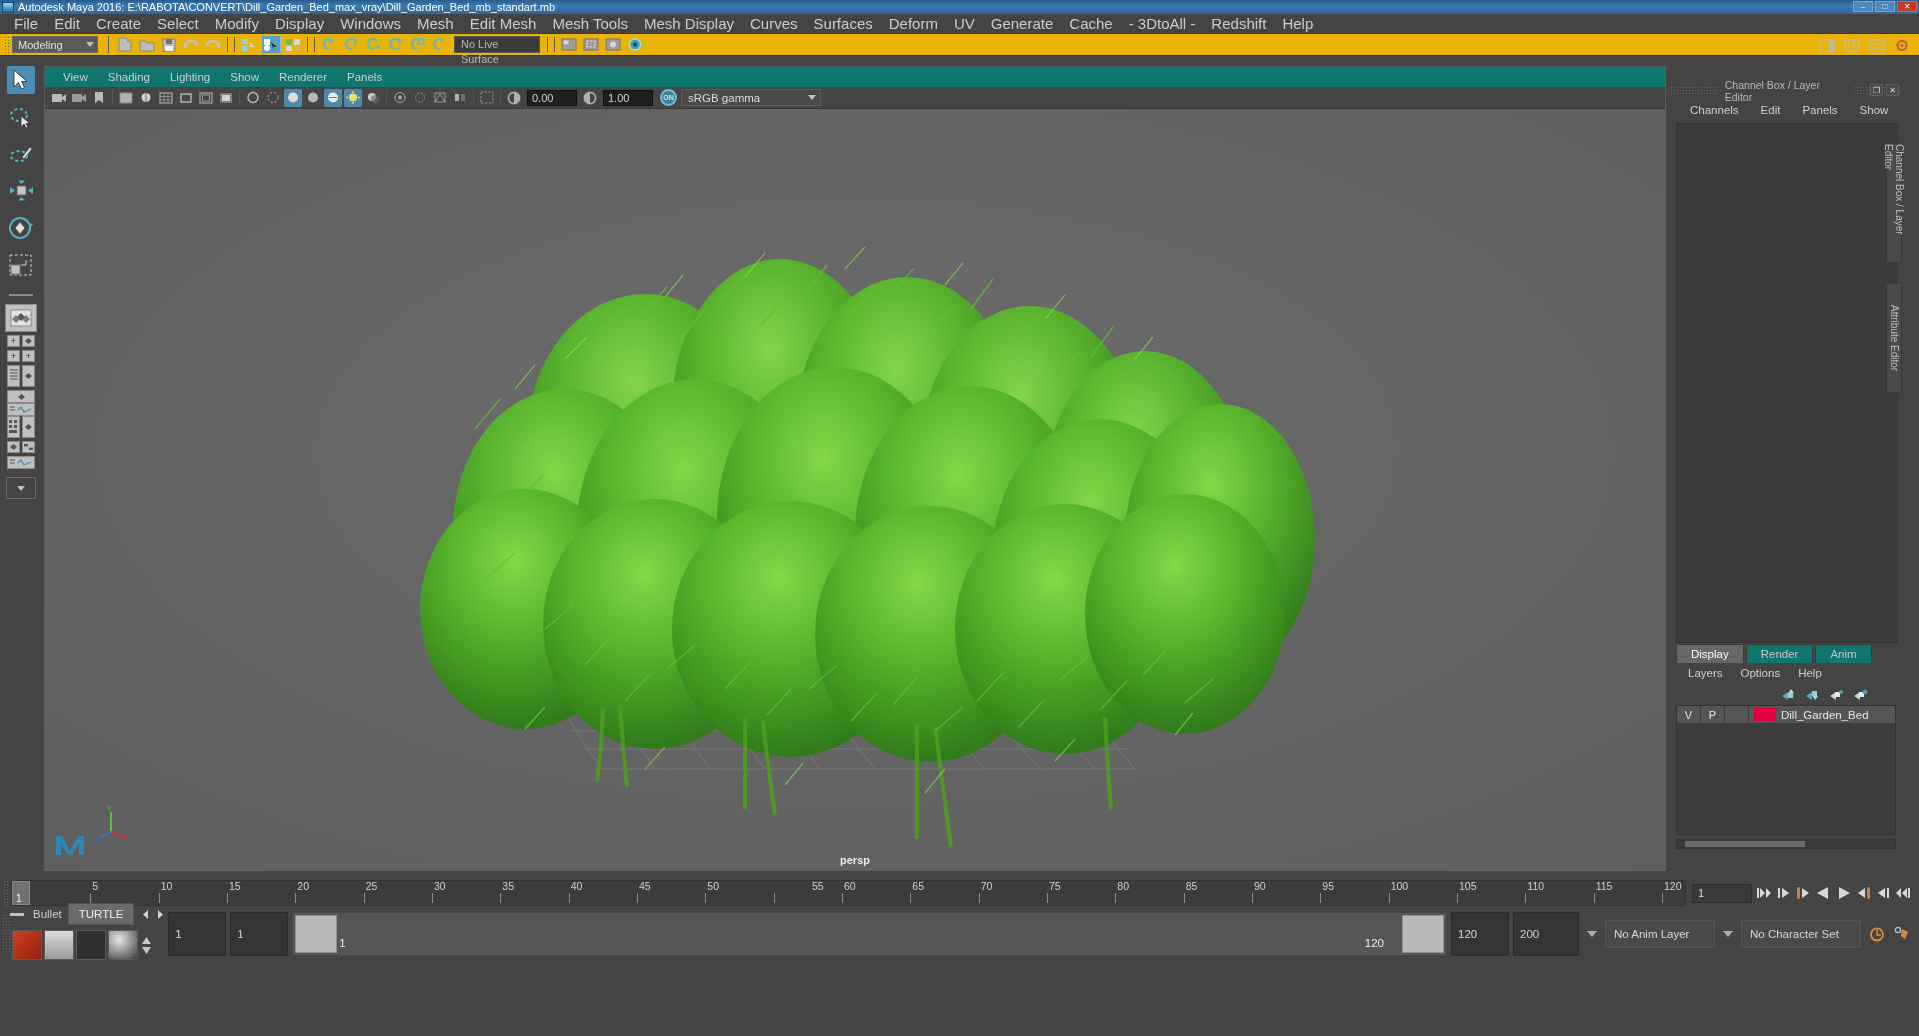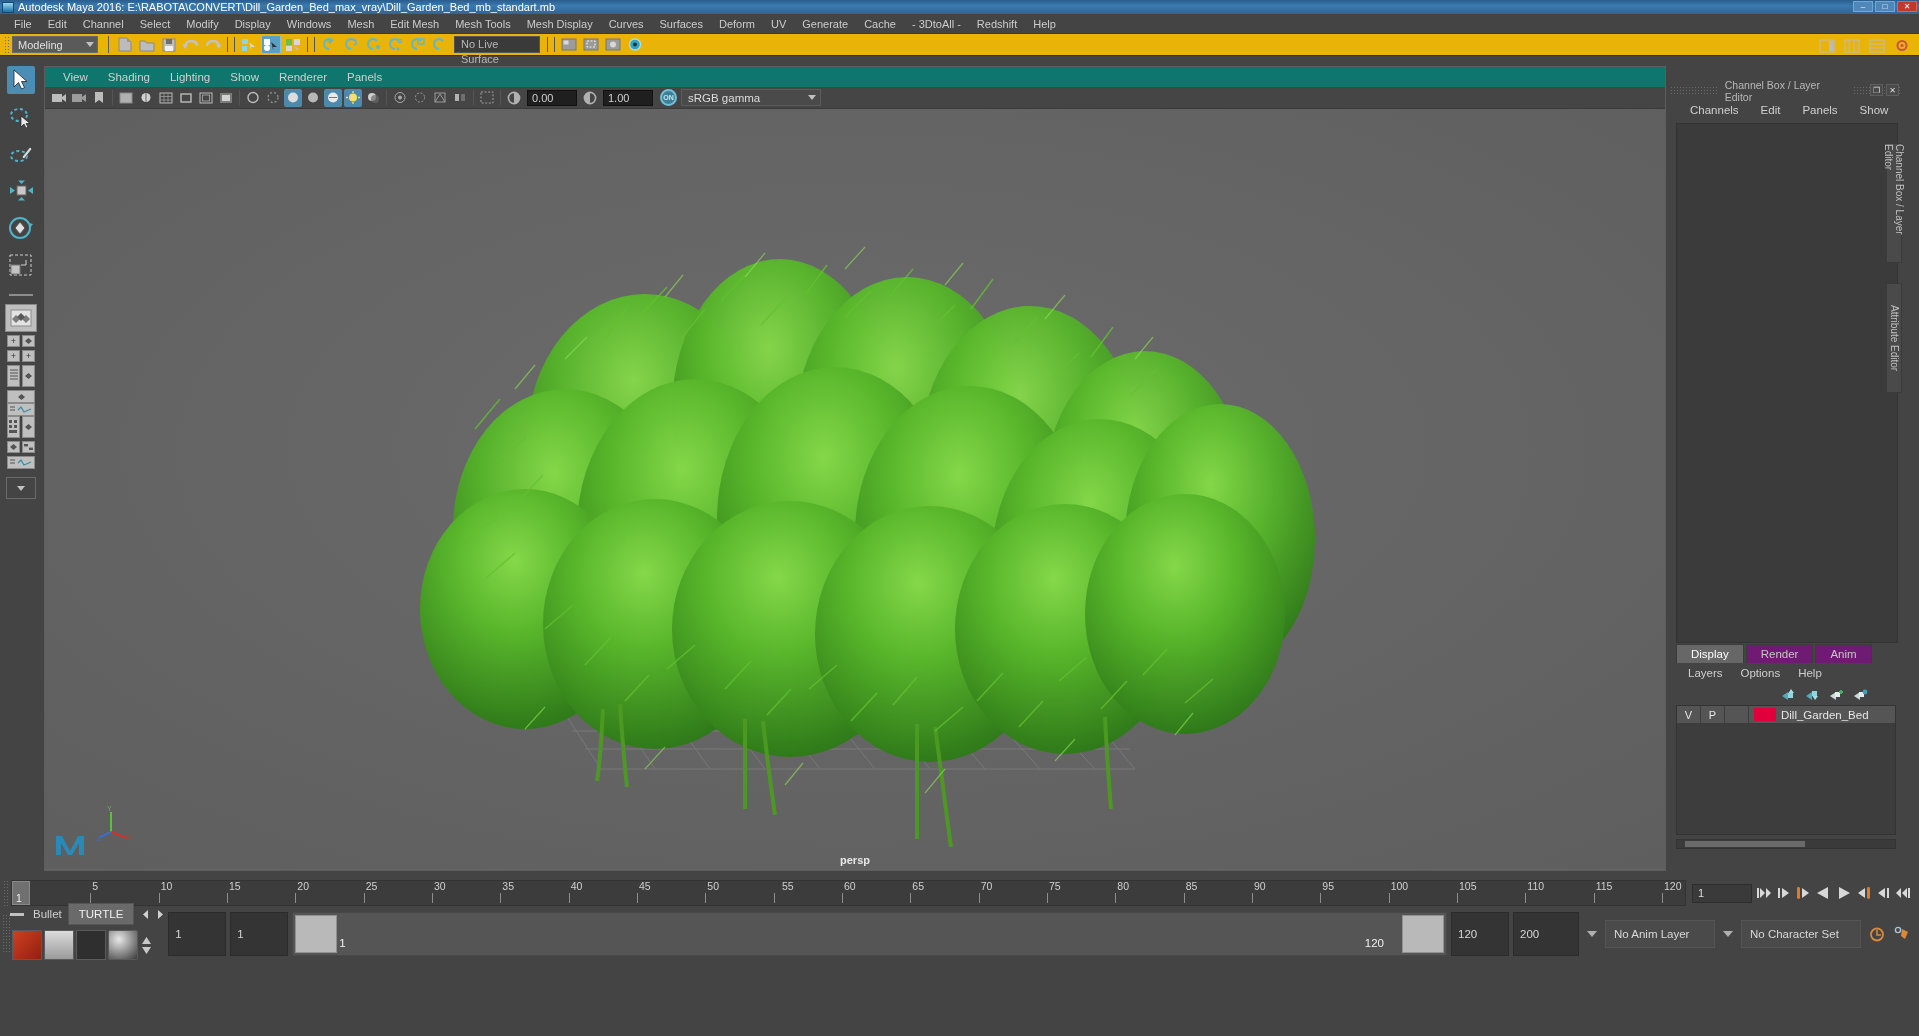--- a/index.html
+++ b/index.html
@@ -30,21 +30,21 @@
   .tb-btn{width:20px;height:11px;background:#4f88b8;border:1px solid #6fa8d0;
     display:flex;align-items:center;justify-content:center;color:#fff;font-size:8px;line-height:8px;}
   .tb-btn.close{background:#c0392b;border-color:#e06050;}
 
   
   .menubar{
     height:20px;background:#444444;display:flex;align-items:center;
     padding-left:6px; border-bottom:1px solid #3a3a3a;
   }
   .menubar .mi{
-    padding:0 8px;height:18px;line-height:18px;font-size:11px;color:#cccccc;white-space:nowrap;cursor:default;
+    padding:0 8px;height:18px;line-height:18px;font-size:15px;color:#cccccc;white-space:nowrap;cursor:default;
   }
 
   
   .statusbar{
     height:22px;background:#eab308;display:flex;align-items:center;
     padding-left:4px;border-bottom:1px solid #333;position:relative;
   }
   .grip{width:5px;height:18px;margin-right:3px;
     background-image:radial-gradient(#6a6a6a 1px, transparent 1px);
     background-size:3px 3px;}
@@ -102,21 +102,21 @@
 
   
   .rightpanel{position:absolute;left:1670px;top:83px;width:232px;height:805px;background:#444444;}
   .rp-header{height:16px;display:flex;align-items:center;justify-content:center;position:relative;font-size:10.5px;color:#b8b8b8;}
   .dots{background-image:radial-gradient(#6a6a6a 1px, transparent 1px);background-size:3px 3px;height:10px;width:50px;}
   .rp-winbtns{position:absolute;right:3px;top:1px;display:flex;gap:3px;}
   .rp-wb{width:13px;height:12px;background:#4a4a4a;border:1px solid #5e5e5e;display:flex;align-items:center;justify-content:center;font-size:8px;color:#ddd;}
   .rp-tabs{height:22px;display:flex;align-items:center;padding-left:20px;gap:22px;font-size:11.5px;color:#cfcfcf;}
   .cb-area{margin:2px 4px 0 6px;height:520px;background:#3b3b3b;border:1px solid #333;}
   .layer-tabs{display:flex;height:20px;margin:0 0 0 6px;align-items:flex-end;}
-  .ltab{height:19px;padding:0 14px;display:flex;align-items:center;font-size:11.5px;color:#c5c5c5;background:#701a75;border:1px solid #3b3b3b;border-bottom:none;margin-right:2px;}
+  .ltab{height:19px;padding:0 14px;display:flex;align-items:center;font-size:11.5px;color:#c5c5c5;background:#0f766e;border:1px solid #3b3b3b;border-bottom:none;margin-right:2px;}
   .ltab.active{background:#676767;color:#fff;}
   .layer-menubar{height:20px;display:flex;align-items:center;gap:18px;padding-left:18px;font-size:11.5px;color:#cfcfcf;}
   .layer-icons{height:22px;display:flex;align-items:center;justify-content:flex-end;gap:9px;padding-right:34px;}
   .layer-list{margin:0 6px;height:130px;background:#3d3d3d;border:1px solid #333;}
   .layer-row{height:18px;display:flex;align-items:center;background:#555555;border-bottom:1px solid #3c3c3c;font-size:11.5px;color:#e6e6e6;}
   .lr-cell{width:24px;text-align:center;border-right:1px solid #3c3c3c;height:18px;line-height:18px;font-size:11px;}
   .lr-swatch{width:22px;height:13px;margin:0 5px;}
   .layer-scroll{height:10px;margin:4px 6px 0;background:#3a3a3a;border:1px solid #333;position:relative;}
   .layer-scroll .thumb{position:absolute;left:8px;top:1px;height:6px;width:120px;background:#6a6a6a;}
   .sidetab{position:absolute;right:0;top:60px;width:16px;height:120px;background:#4a4a4a;border:1px solid #3a3a3a;
@@ -172,21 +172,21 @@
     <div class="tb-buttons">
       <div class="tb-btn">–</div>
       <div class="tb-btn">□</div>
       <div class="tb-btn close">✕</div>
     </div>
   </div>
 
   <div class="menubar">
     <div class="mi">File</div>
     <div class="mi">Edit</div>
-    <div class="mi">Channel</div>
+    <div class="mi">Create</div>
     <div class="mi">Select</div>
     <div class="mi">Modify</div>
     <div class="mi">Display</div>
     <div class="mi">Windows</div>
     <div class="mi">Mesh</div>
     <div class="mi">Edit Mesh</div>
     <div class="mi">Mesh Tools</div>
     <div class="mi">Mesh Display</div>
     <div class="mi">Curves</div>
     <div class="mi">Surfaces</div>
@@ -857,21 +857,21 @@
         <div class="ticklabel" style="left: 420px;">30</div>
         <div class="tick" style="left: 488.333px;"></div>
         <div class="ticklabel" style="left: 488.333px;">35</div>
         <div class="tick" style="left: 556.667px;"></div>
         <div class="ticklabel" style="left: 556.667px;">40</div>
         <div class="tick" style="left: 625px;"></div>
         <div class="ticklabel" style="left: 625px;">45</div>
         <div class="tick" style="left: 693.333px;"></div>
         <div class="ticklabel" style="left: 693.333px;">50</div>
         <div class="tick" style="left: 761.667px;"></div>
-        <div class="ticklabel" style="left: 768px;">55</div>
+        <div class="ticklabel" style="left: 798px;">55</div>
         <div class="tick" style="left: 830px;"></div>
         <div class="ticklabel" style="left: 830px;">60</div>
         <div class="tick" style="left: 898.333px;"></div>
         <div class="ticklabel" style="left: 898.333px;">65</div>
         <div class="tick" style="left: 966.667px;"></div>
         <div class="ticklabel" style="left: 966.667px;">70</div>
         <div class="tick" style="left: 1035px;"></div>
         <div class="ticklabel" style="left: 1035px;">75</div>
         <div class="tick" style="left: 1103.33px;"></div>
         <div class="ticklabel" style="left: 1103.33px;">80</div>

